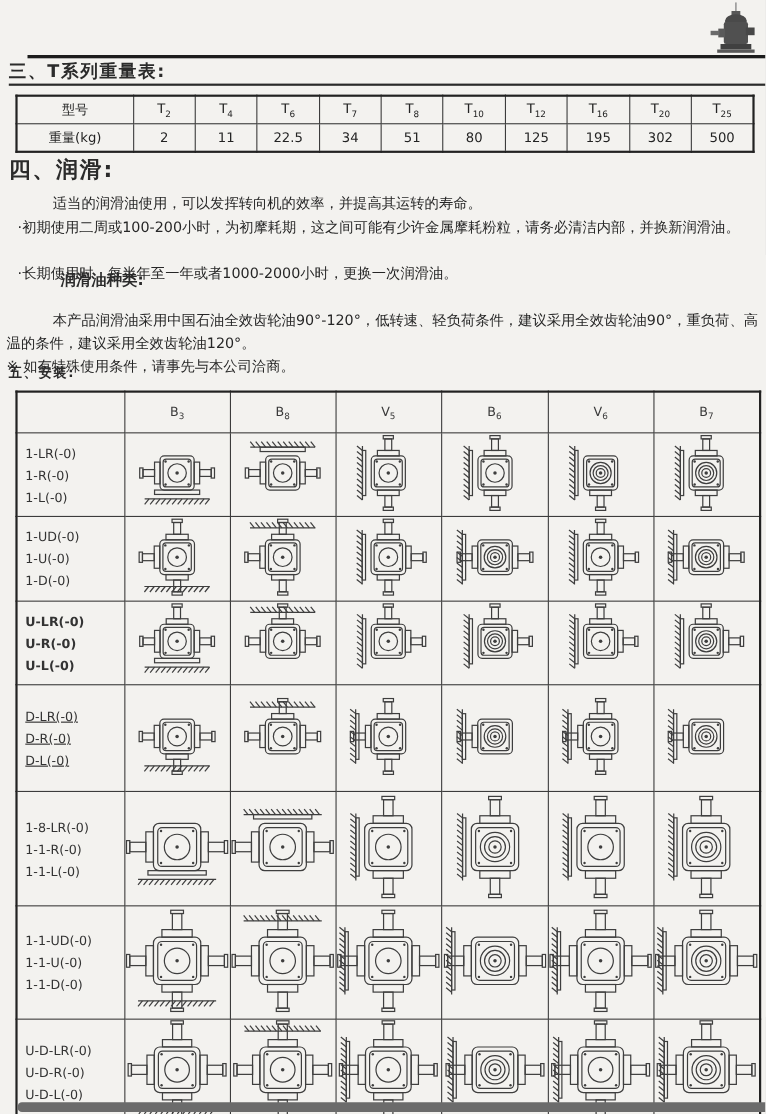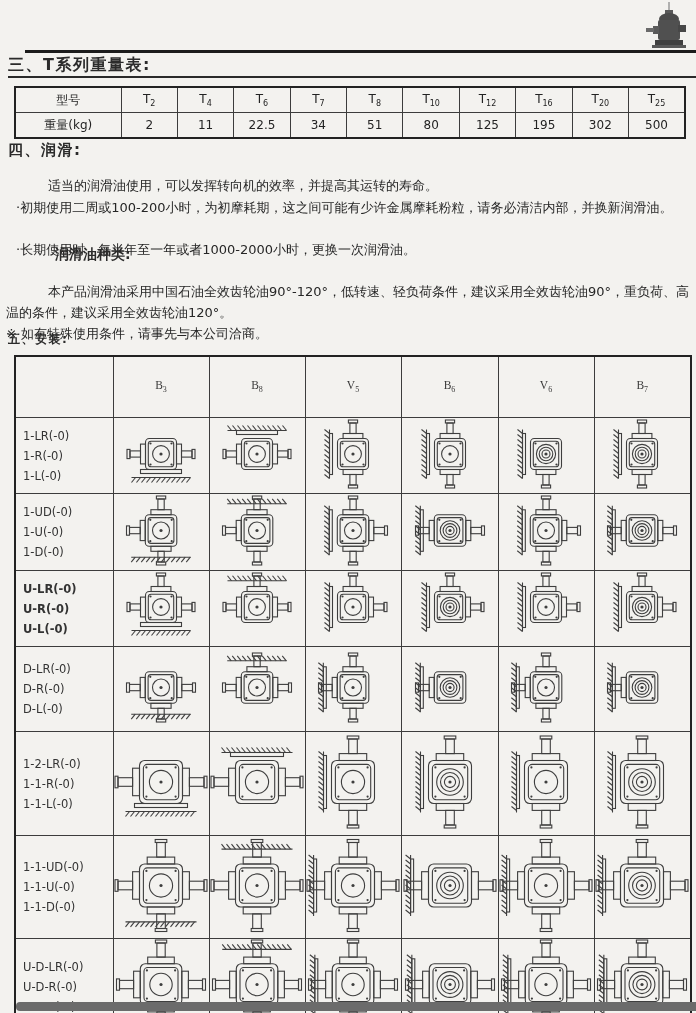--- a/index.html
+++ b/index.html
@@ -8,35 +8,35 @@
   html,body{margin:0;padding:0;background:#e8e8e6;}
   #page{
     position:relative;width:696px;height:1013px;overflow:hidden;
     background:var(--page-bg);color:var(--ink);
     font-family:"DejaVu Sans","Liberation Sans",sans-serif;
   }
   .logo{position:absolute;right:6px;top:2px;width:46px;height:50px;}
   .toprule{position:absolute;left:25px;right:0;top:50px;height:3px;background:var(--rule);}
   .h-main{position:absolute;left:8px;right:0;font-weight:bold;letter-spacing:1.5px;}
   .h3{top:55px;font-size:16px;border-bottom:2px solid #2a2a2a;padding-bottom:0;}
-  .h4{top:141px;font-size:15px;}
+  .h4{top:141px;font-size:20px;}
   .h5{top:331px;font-size:12px;}
   .htitle-sub{position:absolute;left:8px;top:246px;font-size:14px;font-weight:bold;margin-left:47px;}
   .para{position:absolute;font-size:13px;line-height:21px;color:#262626;}
   .p1{left:16px;top:162px;width:660px;text-indent:32px;}
   .p2{left:16px;top:184px;width:664px;padding-left:18px;text-indent:-18px;}
   .p3{left:16px;top:226px;width:664px;padding-left:18px;text-indent:-18px;}
   .pbody{left:6px;top:268px;width:686px;text-indent:42px;}
   .pnote{left:6px;top:310px;width:686px;}
   table{border-collapse:collapse;table-layout:fixed;background:transparent;}
   #wtable{position:absolute;left:14px;top:86px;width:672px;font-size:12px;text-align:center;border:2px solid #222;}
   #wtable td,#wtable th{border:1px solid var(--line);height:24px;font-weight:normal;padding:0;color:#232323;}
   #wtable sub,#itable sub{font-size:8px;}
   #itable{position:absolute;left:14px;top:355px;width:674px;border:2px solid #222;}
-  #itable th{border:1px solid var(--line);height:28px;font-size:11.5px;font-weight:normal;color:#3a3a3a;padding:16px;font-family:Liberation Serif, serif;}
+  #itable th{border:1px solid var(--line);height:28px;font-size:11.5px;font-weight:normal;color:#3a3a3a;padding:4px;}
   #itable td{border:1px solid var(--line);padding:0;text-align:center;vertical-align:middle;}
   #itable td.lbl{font-size:11.5px;line-height:20px;text-align:left;padding-left:7px;color:#333;}
   .botbar{position:absolute;left:16px;right:0;top:1002px;height:9px;background:var(--bar);border-radius:4px 0 0 4px;}
 </style>
 </head>
 <body>
 
 <div id="page">
 
   <span class="logo">
@@ -686,21 +686,21 @@
               <line x1="23.5" y1="24.5" x2="18.5" y2="20.5"></line>
               <line x1="23.5" y1="29.5" x2="18.5" y2="25.5"></line>
               <line x1="23.5" y1="34.5" x2="18.5" y2="30.5"></line>
               <line x1="23.5" y1="39.5" x2="18.5" y2="35.5"></line>
               <line x1="23.5" y1="44.5" x2="18.5" y2="40.5"></line>
               <line x1="23.5" y1="49.5" x2="18.5" y2="45.5"></line>
               <line x1="23.5" y1="54.5" x2="18.5" y2="50.5"></line>
               <line x1="23.5" y1="59.5" x2="18.5" y2="55.5"></line>
             </svg></td>
         </tr>
-        <tr style="height: 85px;">
+        <tr style="height: 97px; text-decoration: underline;">
           <td class="lbl">
             <div>D-LR(-0)</div>
             <div>D-R(-0)</div>
             <div>D-L(-0)</div>
           </td>
           <td><svg width="94" height="71" viewBox="0 0 94 71" fill="none" stroke="#3e3e3e" stroke-width="1.1">
               <rect x="26.2" y="25.4" width="5.0" height="20.2" rx="0"></rect>
               <rect x="15.5" y="32.4" width="10.7" height="6.3" rx="0"></rect>
               <rect x="12.5" y="30.9" width="3.0" height="9.3" rx="0"></rect>
               <rect x="62.8" y="25.4" width="5.0" height="20.2" rx="0"></rect>
@@ -875,21 +875,21 @@
               <line x1="17.319499999999998" y1="34.75" x2="12.319499999999998" y2="30.75"></line>
               <line x1="17.319499999999998" y1="39.75" x2="12.319499999999998" y2="35.75"></line>
               <line x1="17.319499999999998" y1="44.75" x2="12.319499999999998" y2="40.75"></line>
               <line x1="17.319499999999998" y1="49.75" x2="12.319499999999998" y2="45.75"></line>
               <line x1="17.319499999999998" y1="54.75" x2="12.319499999999998" y2="50.75"></line>
               <line x1="17.319499999999998" y1="59.75" x2="12.319499999999998" y2="55.75"></line>
             </svg></td>
         </tr>
         <tr style="height: 104px;">
           <td class="lbl">
-            <div>1-2-LR(-0)</div>
+            <div>1-8-LR(-0)</div>
             <div>1-1-R(-0)</div>
             <div>1-1-L(-0)</div>
           </td>
           <td><svg width="94" height="98" viewBox="0 0 94 98" fill="none" stroke="#3e3e3e" stroke-width="1.1">
               <rect x="18.6" y="35.2" width="6.9" height="27.5" rx="0"></rect>
               <rect x="4.0" y="44.7" width="14.6" height="8.6" rx="0"></rect>
               <rect x="1.0" y="43.2" width="3.0" height="11.6" rx="0"></rect>
               <rect x="68.5" y="35.2" width="6.9" height="27.5" rx="0"></rect>
               <rect x="75.4" y="44.7" width="14.6" height="8.6" rx="0"></rect>
               <rect x="90.0" y="43.2" width="3.0" height="11.6" rx="0"></rect>

